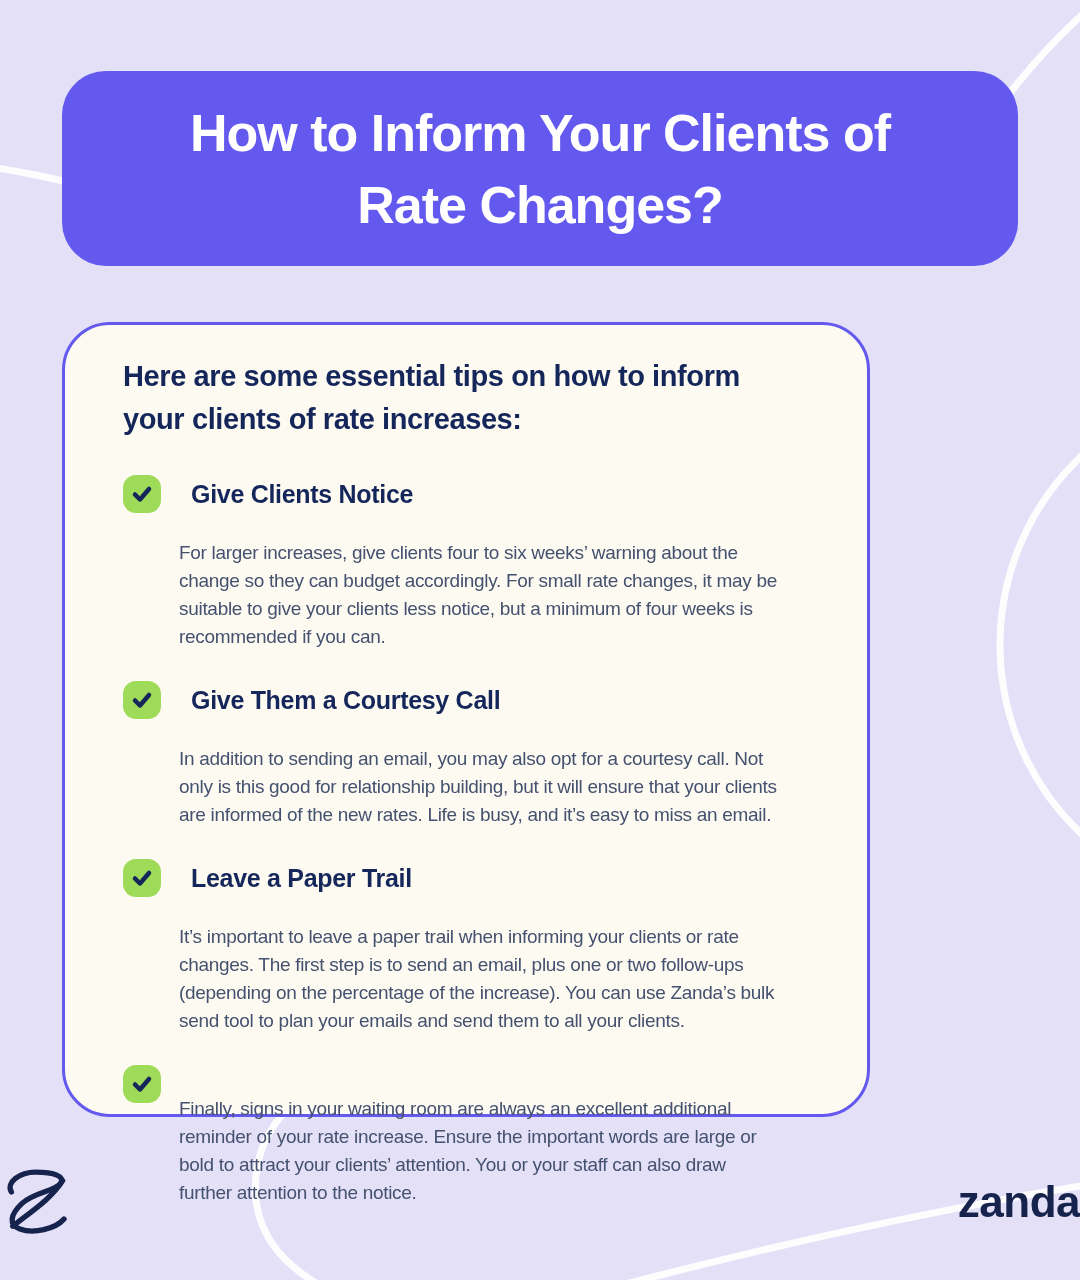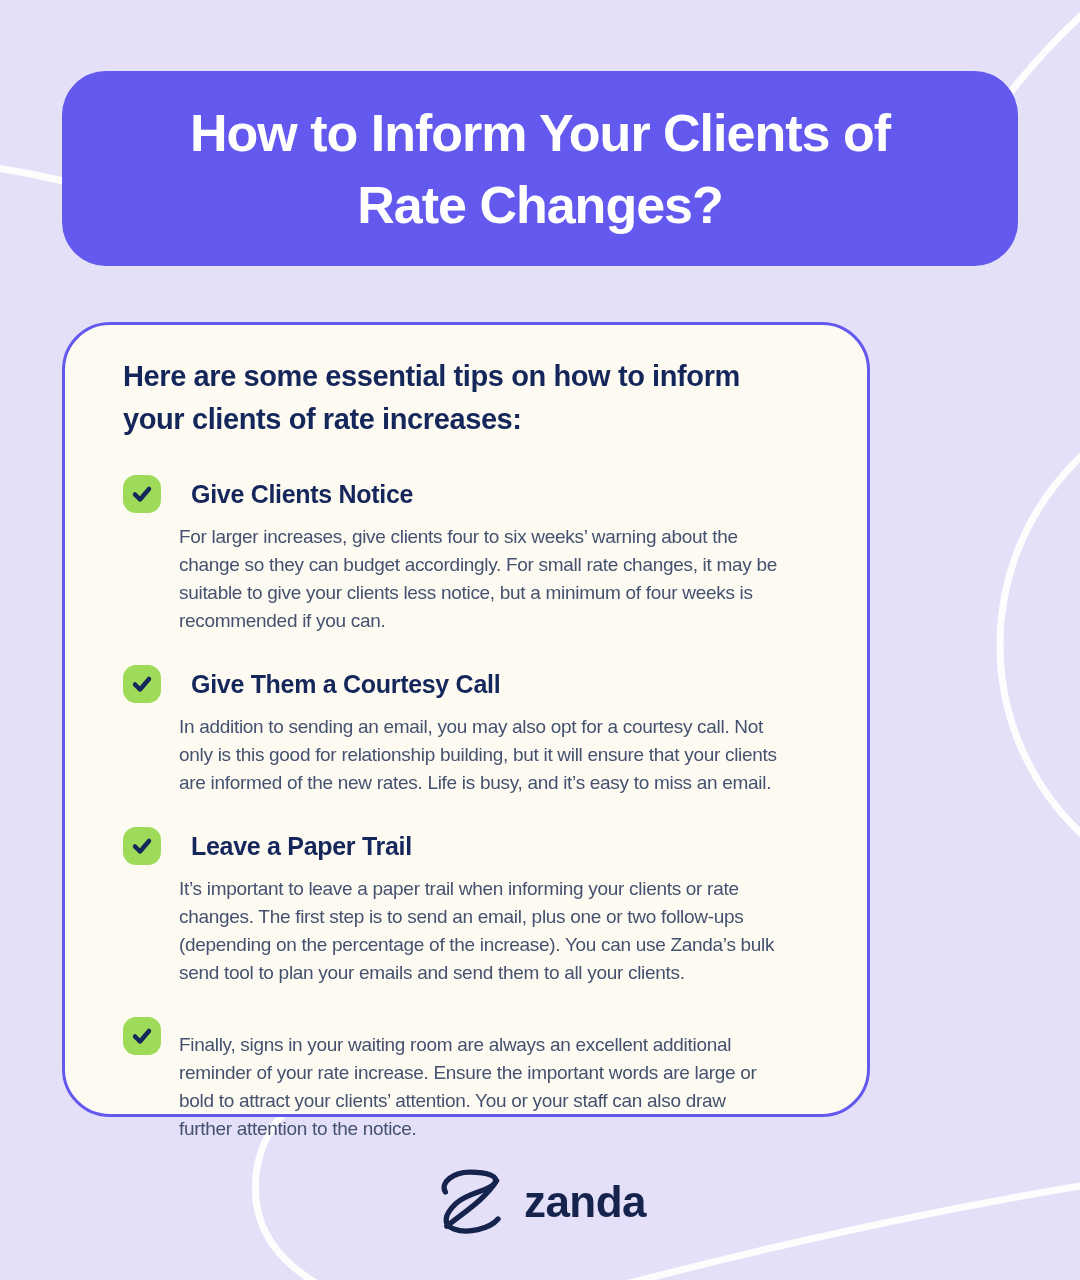--- a/index.html
+++ b/index.html
@@ -37,28 +37,28 @@
     flex:0 0 38px;width:38px;height:38px;border-radius:13px;background:#9edb58;
     display:flex;align-items:center;justify-content:center;margin-right:18px;
   }
   .tick svg{display:block;}
   .tip-main{flex:1;}
   .tip-heading{
     margin:4px 0 0 12px;color:#14265a;font-size:25px;line-height:30px;
     font-weight:bold;letter-spacing:-0.3px;
   }
   .tip-body{
-    margin:14px 0 0 0;color:#44516f;font-size:19px;line-height:28px;
+    margin:30px 0 0 0;color:#44516f;font-size:19px;line-height:28px;
     letter-spacing:-0.3px;max-width:805px;
   }
 
   
   .footer{
     position:absolute;left:0;top:1152px;width:1080px;height:100px;z-index:2;
-    display:flex;align-items:center;justify-content:center;gap:16px;
+    display:flex;align-items:center;justify-content:space-between;gap:16px;
   }
   .logo-glyph svg{display:block;}
   .brand{
     color:#15234d;font-size:44px;font-weight:bold;letter-spacing:-0.5px;
     line-height:44px;
   }
 </style>
 </head>
 <body>
 

